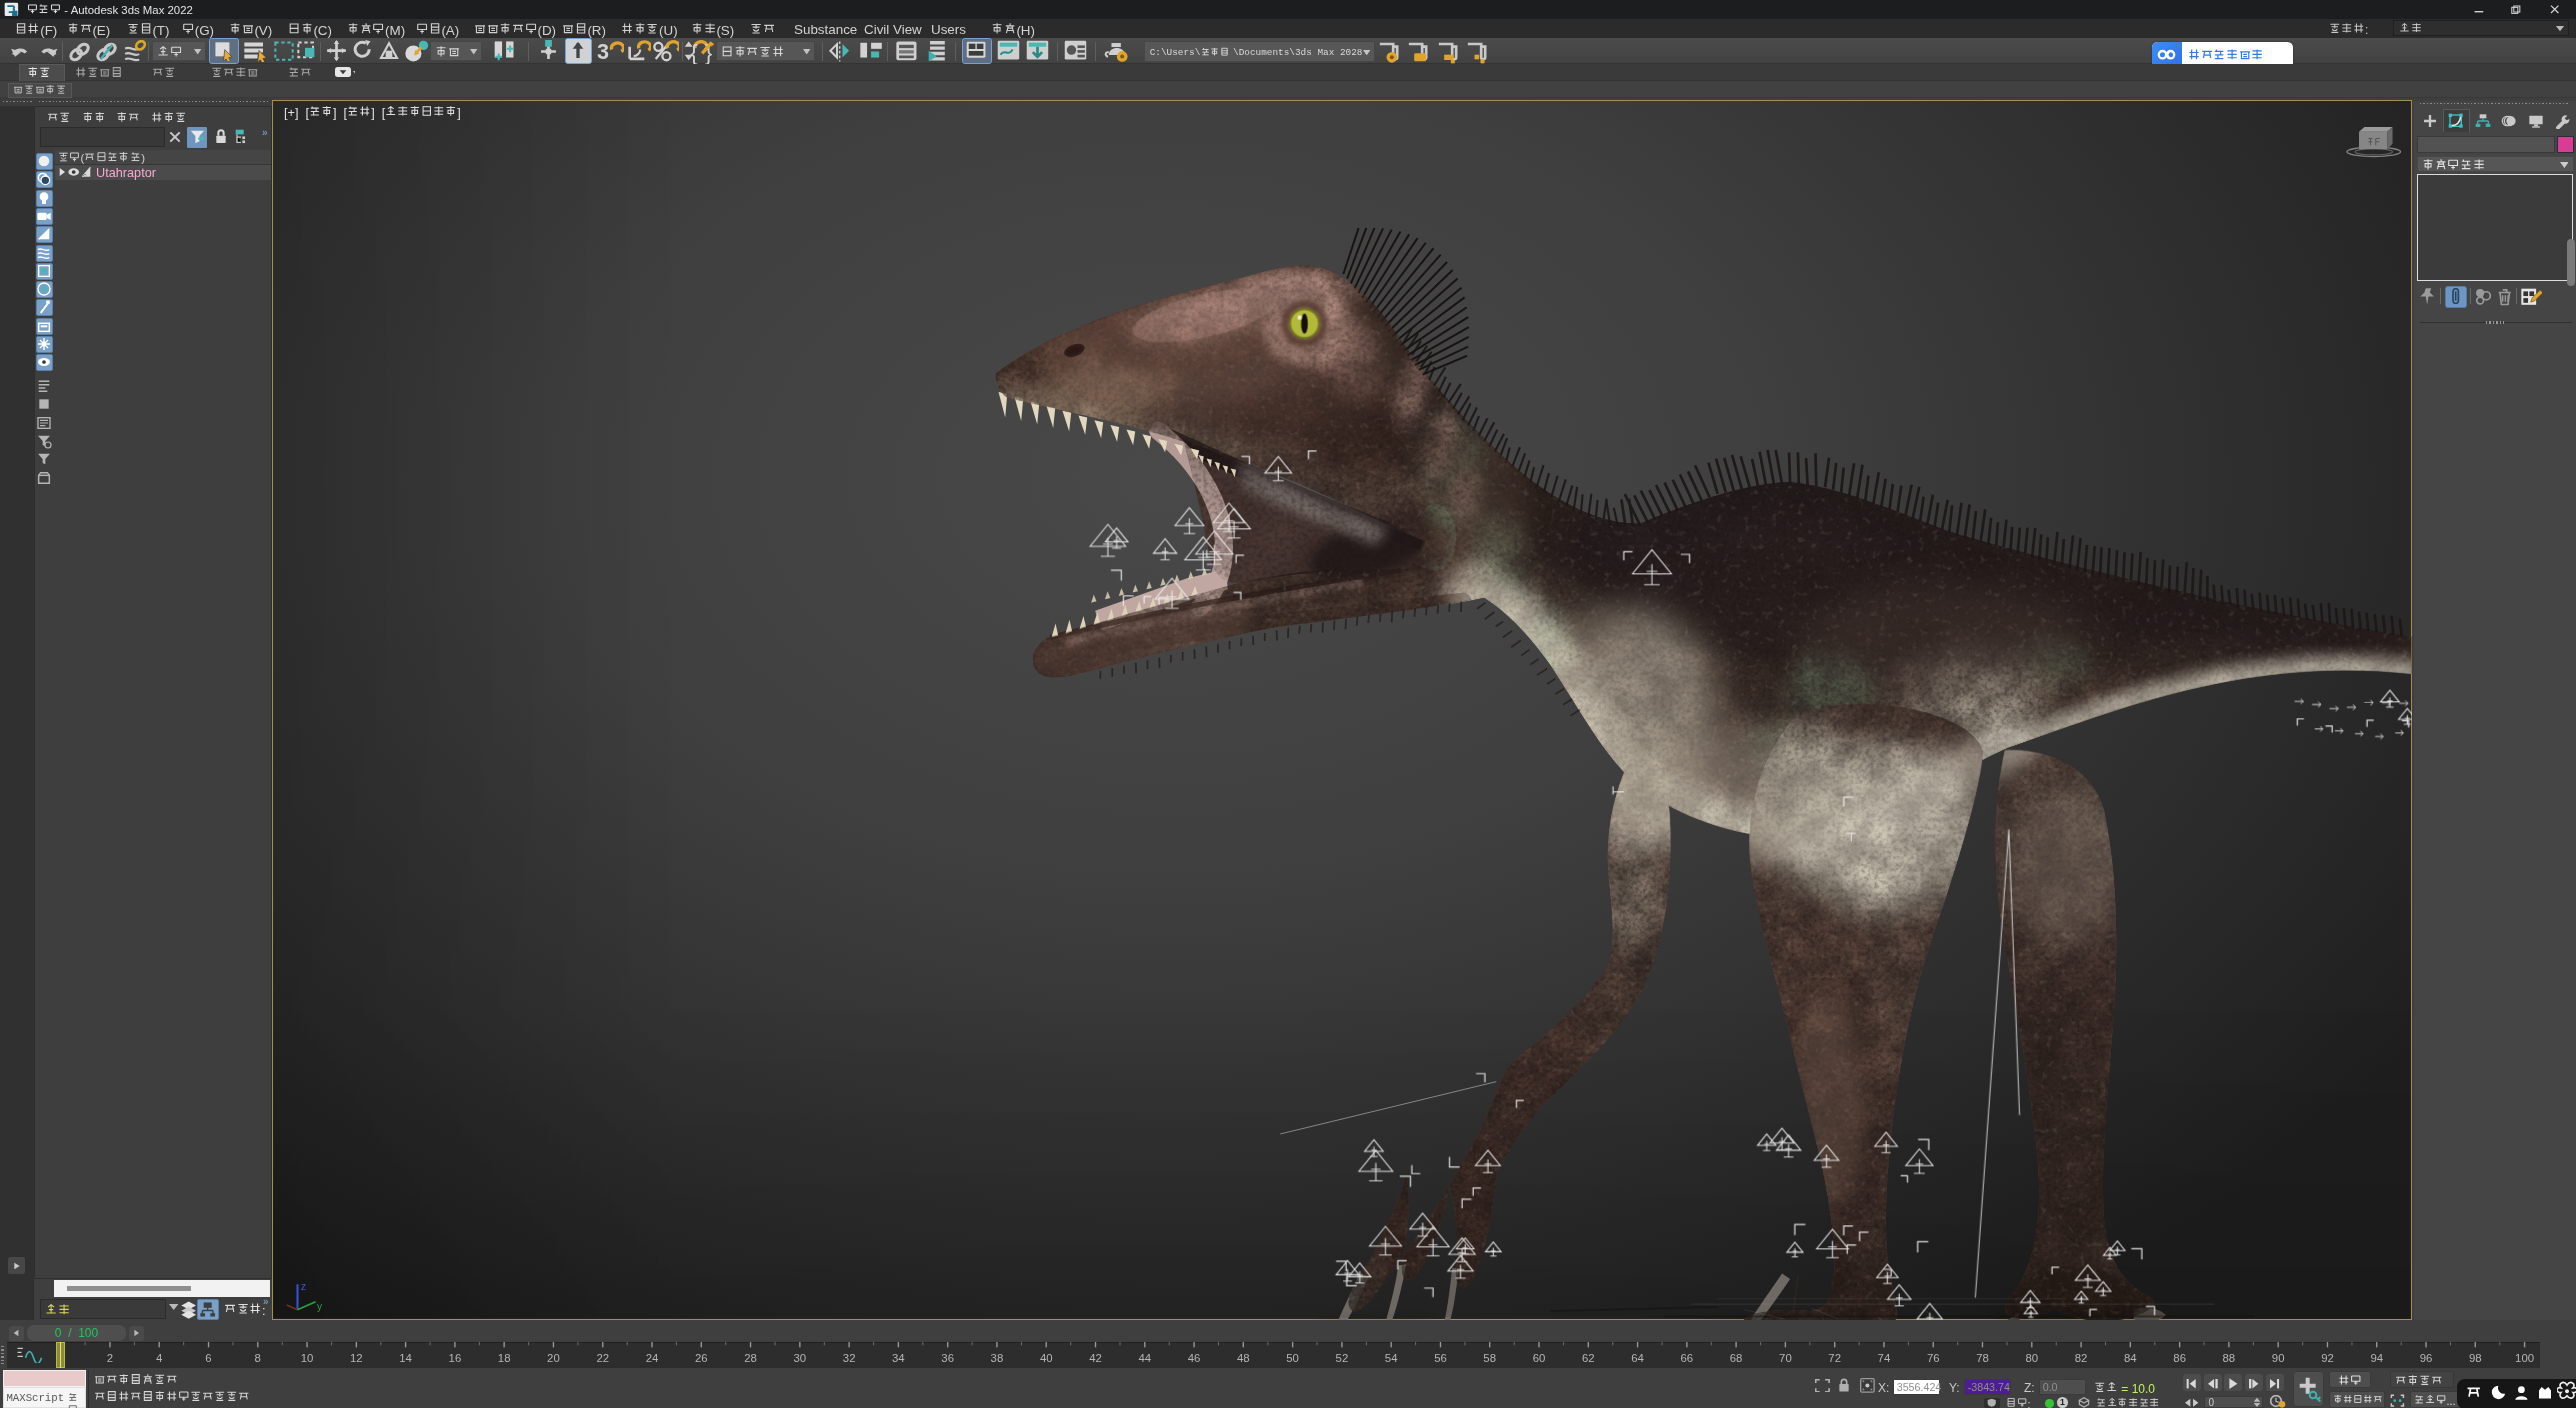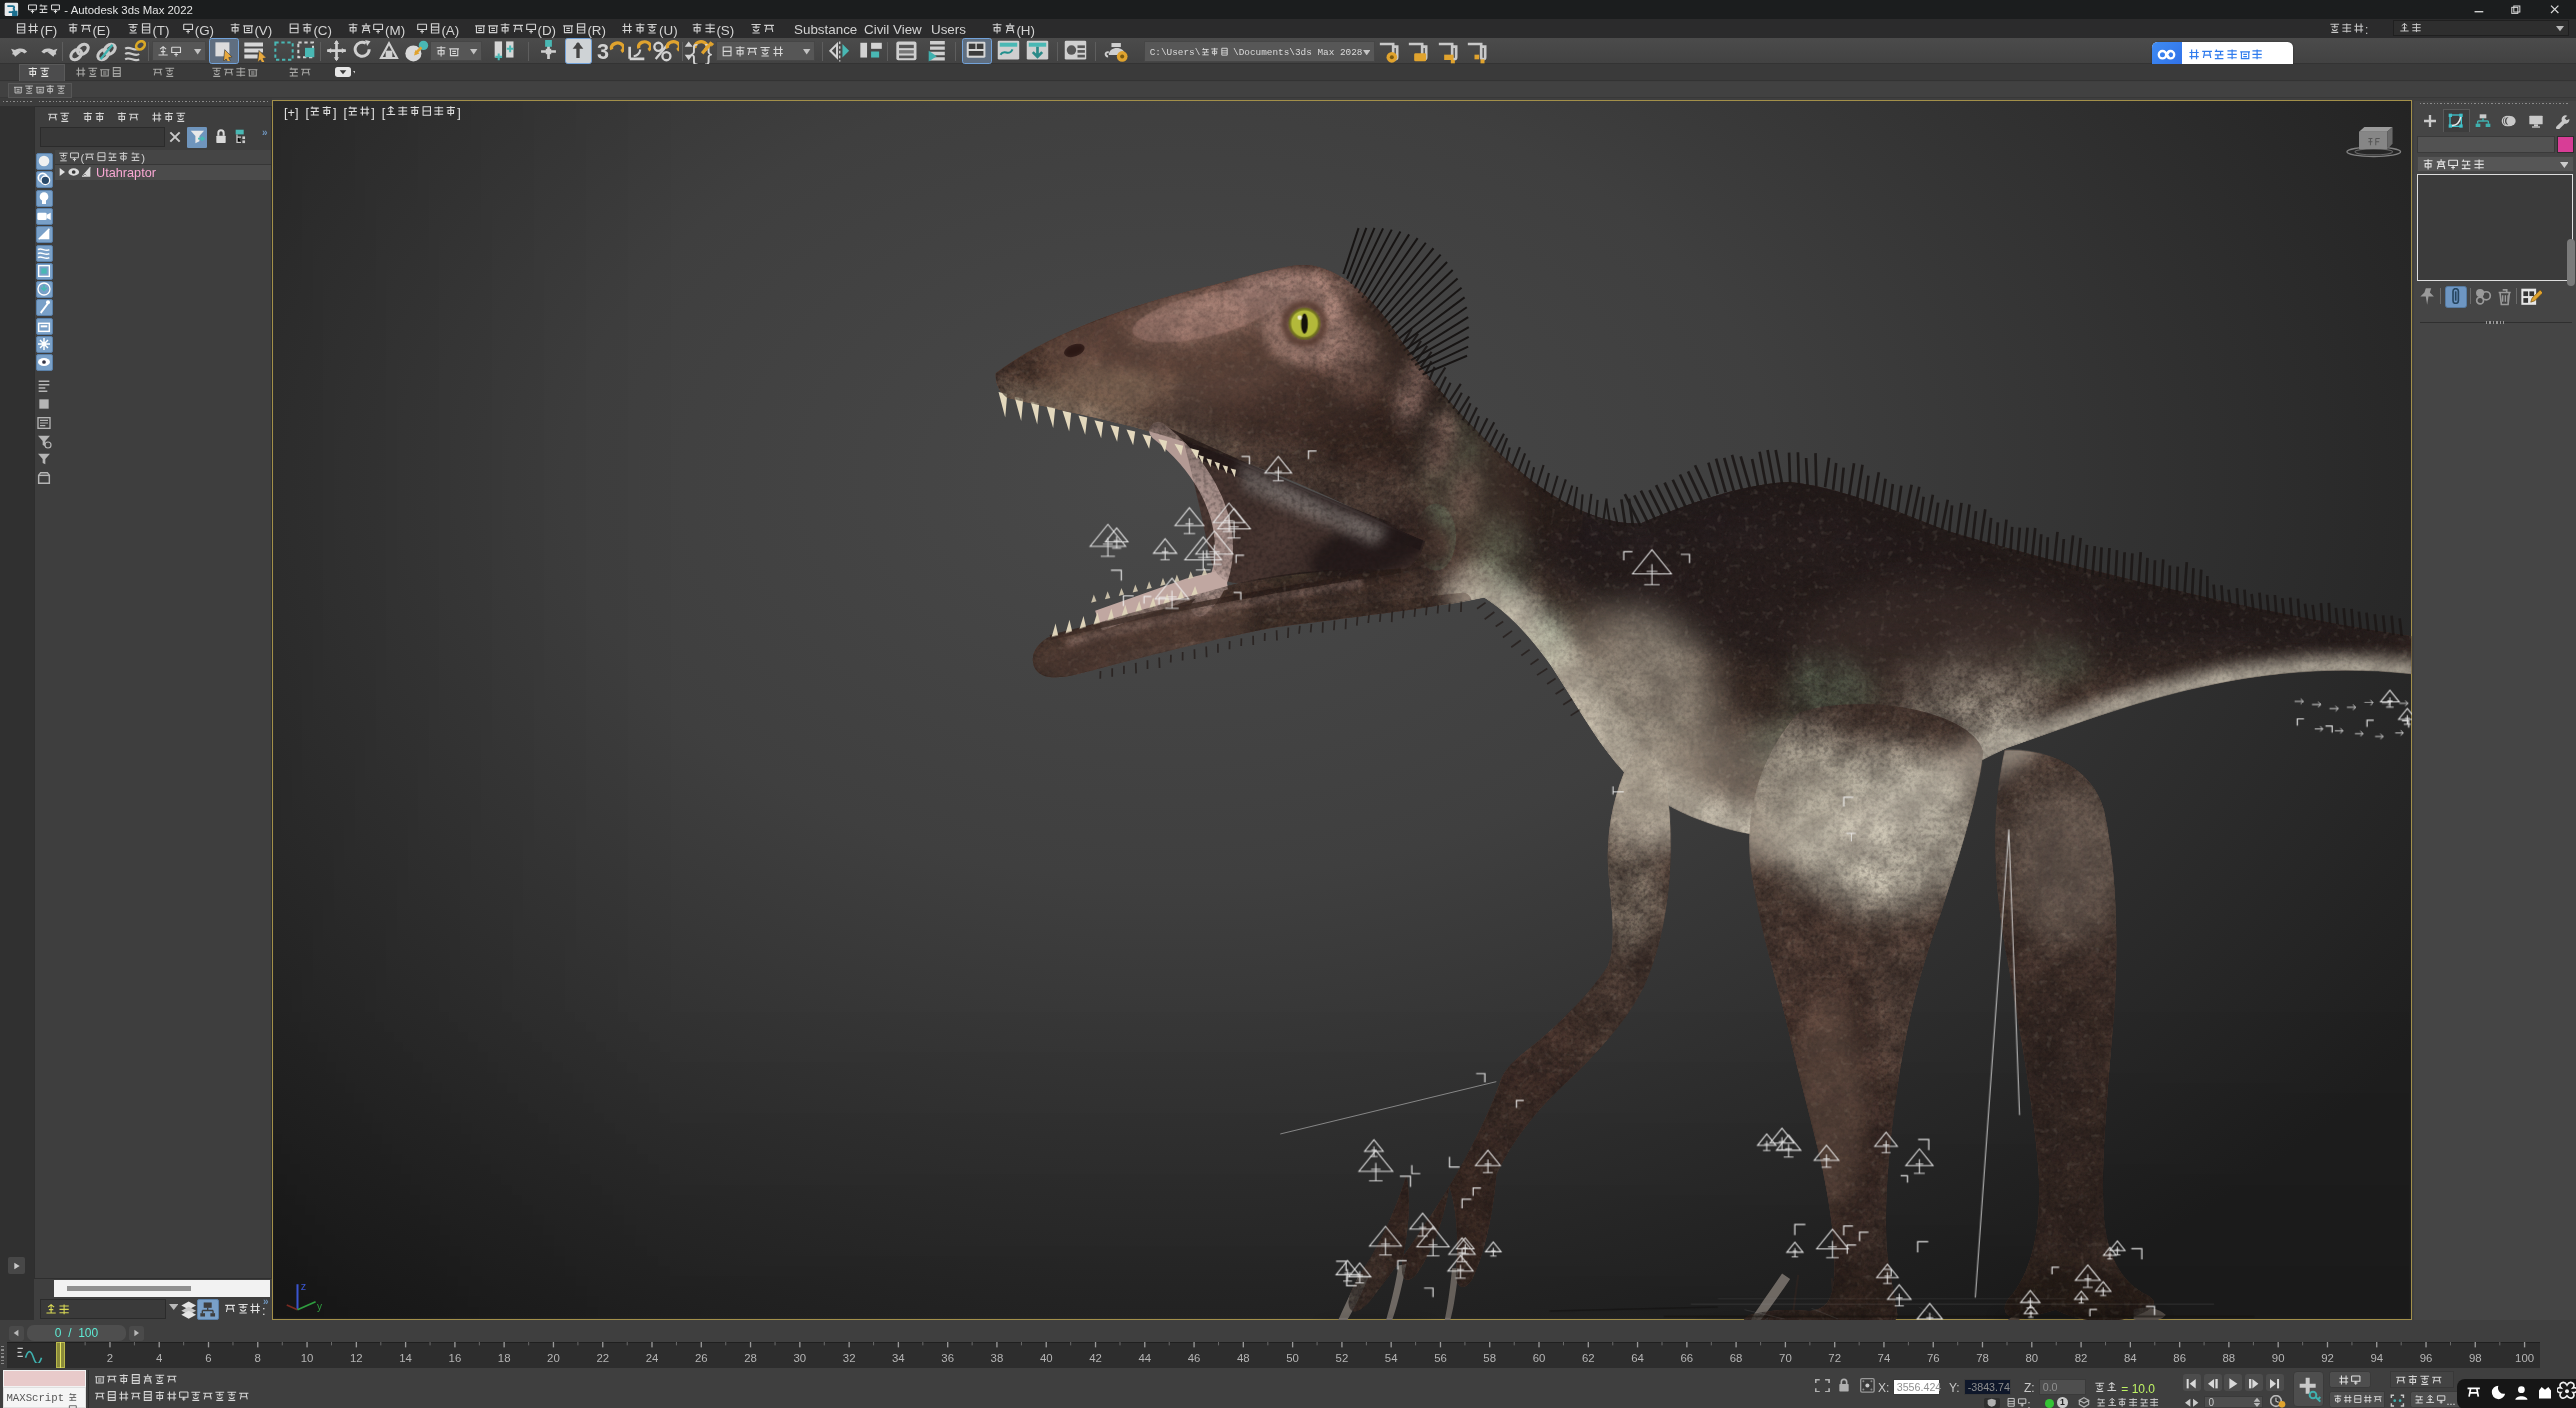--- a/index.html
+++ b/index.html
@@ -696,21 +696,21 @@
     <rect x="5" y="18" width="7" height="7" fill="#333"></rect>
     <path d="M18 18L30 6l4 4-12 12-6 2z" fill="#e0a32e" stroke="#6a4a10" stroke-width="1"></path>
   </svg>
 <div class="ab" style="left:2420px;top:322px;width:152px;height:0.7px;background:#2f2f2f"></div>
 <div class="ab" style="left:2486px;top:321px;width:20px;height:2.7px;background:repeating-linear-gradient(90deg,#999 0 1.3px,transparent 1.3px 3.4px)"></div>
 <div style="position:absolute;left:0px;top:1320px;width:2576px;height:89px;background:#3f3f3f"></div>
 <div style="position:absolute;left:9.4px;top:1326px;width:14.8px;height:14.8px;background:#4a4a4a;border-radius:2.7px"></div>
 <svg class="ab" style="left:13.4px;top:1329px" width="6.7" height="8" viewBox="0 0 10 12">
     <path d="M8 1L1 6l7 5z" fill="#b9b9b9"></path>
   </svg>
-<div style="position:absolute;left:27px;top:1325px;width:99px;height:16px;background:#4e4e4e;border-radius:6.7px;font:12px 'Liberation Sans';color:#5eead4;text-align:center;line-height:16px">0&nbsp;&nbsp;/&nbsp;&nbsp;100</div>
+<div style="position:absolute;left:27px;top:1325px;width:99px;height:16px;background:#4e4e4e;border-radius:6.7px;font:12px 'Liberation Sans';color:#22c55e;text-align:center;line-height:16px">0&nbsp;&nbsp;/&nbsp;&nbsp;100</div>
 <div style="position:absolute;left:129px;top:1326px;width:14.8px;height:14.8px;background:#4a4a4a;border-radius:2.7px"></div>
 <svg class="ab" style="left:133px;top:1329px" width="6.7" height="8" viewBox="0 0 10 12">
     <path d="M2 1l7 5-7 5z" fill="#b9b9b9"></path>
   </svg>
 <div style="position:absolute;left:7.4px;top:1342px;width:2533px;height:25.5px;background:#2d2d2d;border-top:0.7px solid #1f1f1f"></div>
 <svg class="ab" style="left:16px;top:1347px" width="27" height="16" viewBox="0 0 40 24">
     <path d="M2 2h8M2 8h6M2 14h8" stroke="#c9c9c9" stroke-width="2"></path>
     <path d="M14 16c4-12 8-12 12 0s8 12 12 0" stroke="#3fb0ae" stroke-width="2.5" fill="none"></path>
   </svg>
 <svg class="ab" style="left:7.4px;top:1342px" width="2533" height="25.5" viewBox="0 0 3776 38">
@@ -933,21 +933,21 @@
     <rect x="1" y="1" width="20" height="20" rx="2" fill="#3a3a3a" stroke="#9a9a9a" stroke-width="2"></rect>
     <circle cx="11" cy="11" r="3" fill="#c9c9c9"></circle>
     <circle cx="5" cy="5" r="1.5" fill="#888"></circle>
     <circle cx="17" cy="5" r="1.5" fill="#888"></circle>
     <circle cx="5" cy="17" r="1.5" fill="#888"></circle>
     <circle cx="17" cy="17" r="1.5" fill="#888"></circle>
   </svg>
 <div style="position:absolute;left:1878px;top:1381px;width:13.4px;height:12px;font:12px 'Liberation Sans';color:#c9c9c9">X:</div>
 <div style="position:absolute;left:1893px;top:1379px;width:47px;height:16px;background:#ffffff;border:0.7px solid #3a3a3a;font:10.7px 'Liberation Sans';color:#8f8f8f;line-height:14.8px;padding-left:2.7px">3556.424</div>
 <div style="position:absolute;left:1949px;top:1381px;width:13.4px;height:12px;font:12px 'Liberation Sans';color:#c9c9c9">Y:</div>
-<div style="position:absolute;left:1964px;top:1379px;width:47px;height:16px;background:#0f172a;border:0.7px solid #3a3a3a;font:10.7px 'Liberation Sans';color:#8f8f8f;line-height:14.8px;padding-left:2.7px">-3843.74</div>
+<div style="position:absolute;left:1964px;top:1379px;width:47px;height:16px;background:#4c1d95;border:0.7px solid #3a3a3a;font:10.7px 'Liberation Sans';color:#8f8f8f;line-height:14.8px;padding-left:2.7px">-3843.74</div>
 <div style="position:absolute;left:2024px;top:1381px;width:13.4px;height:12px;font:12px 'Liberation Sans';color:#c9c9c9">Z:</div>
 <div style="position:absolute;left:2039px;top:1379px;width:47px;height:16px;background:#4e4e4e;border:0.7px solid #3a3a3a;font:10.7px 'Liberation Sans';color:#8f8f8f;line-height:14.8px;padding-left:2.7px">0.0</div>
 <div style="position:absolute;left:2094px;top:1381px;width:107px;height:13.4px;"><svg style="vertical-align:baseline" width="12" height="12" viewBox="0 0 104 100">
       <path d="M12 18H88M50 18V54M22 40H78M30 56C30 78 70 78 70 56M20 88H80" stroke="#cfcfcf" stroke-width="9" fill="none"></path>
     </svg><svg style="vertical-align:baseline" width="12" height="12" viewBox="0 0 104 100">
       <path d="M12 80H88M50 12V80M25 32L50 12L75 32M32 52H68" stroke="#cfcfcf" stroke-width="9" fill="none"></path>
     </svg><span style="font:12px 'Liberation Sans';color:#bef264"> = 10.0</span></div>
 <div style="position:absolute;left:1984px;top:1398px;width:16px;height:10px;background:#2e2e2e;border-radius:2px"></div>
 <svg class="ab" style="left:1987px;top:1398px" width="9.4" height="9.4" viewBox="0 0 14 14">
     <path d="M7 1l6 2v5c0 3-3 5-6 5S1 11 1 8V3z" fill="#b0b0b0"></path>

